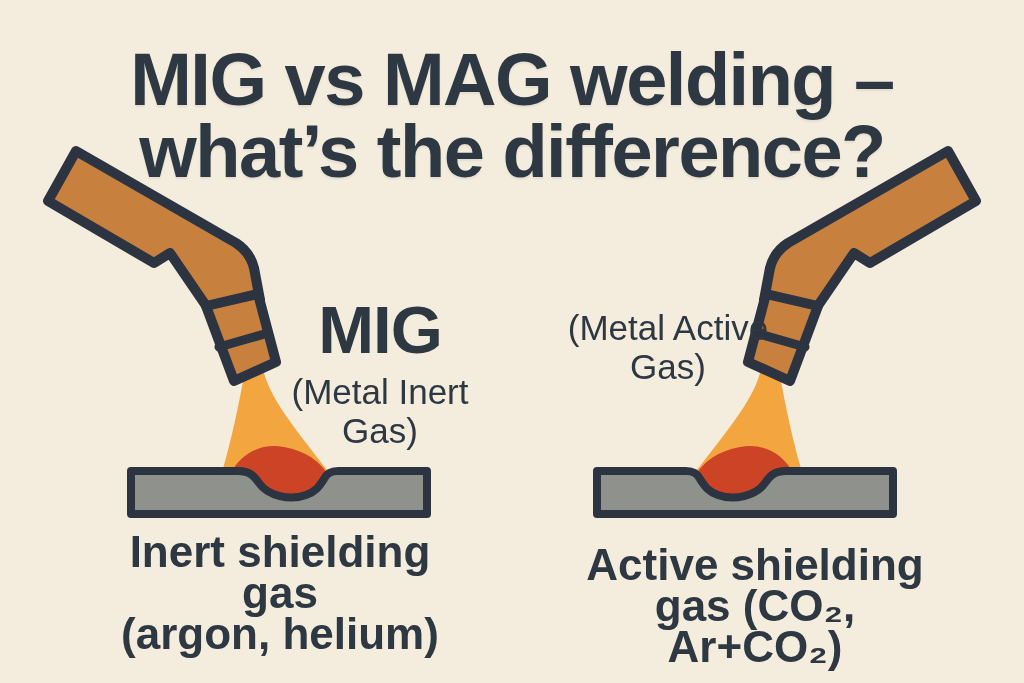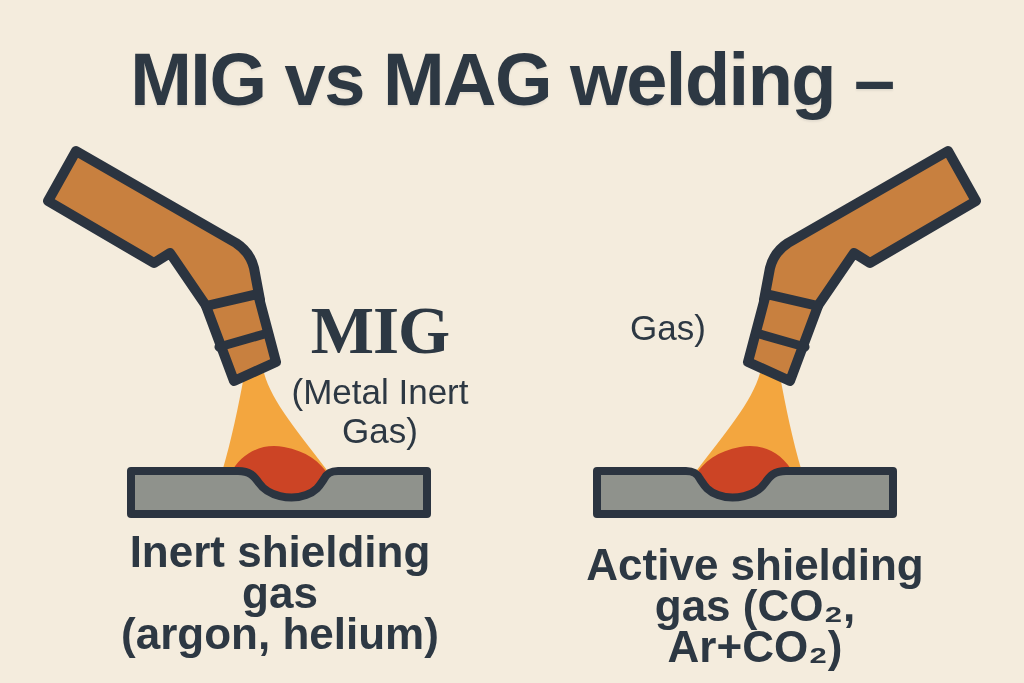--- a/index.html
+++ b/index.html
@@ -31,21 +31,20 @@
 
   .label-block {
     width: 260px;
     text-align: center;
   }
   .label-block .big {
     font-size: 67px;
     font-weight: 700;
     line-height: 64px;
     letter-spacing: -1px;
-    font-family: Liberation Serif, serif;
   }
   .label-block .sub {
     margin-top: 10px;
     font-size: 35px;
     font-weight: 400;
     line-height: 39px;
   }
   #mig-block { left: 250px; top: 298px; }
   #mag-block { left: 538px; top: 298px; }
 
@@ -112,32 +111,34 @@
       <line class="outline" stroke-width="9" x1="219" y1="347" x2="268" y2="333"></line>
     </g>
   </defs>
 
   <use href="#weld-unit"></use>
   <use href="#weld-unit" transform="translate(1024,0) scale(-1,1)"></use>
 </svg>
 
 <div class="abs title">
   <div>MIG vs MAG welding –</div>
+  <div>what’s the difference?</div>
 </div>
 
 <div class="abs label-block" id="mig-block">
   <div class="big">MIG</div>
   <div class="sub">
     <div>(Metal Inert</div>
     <div>Gas)</div>
   </div>
 </div>
 
 <div class="abs label-block" id="mag-block">
   <div class="sub">
+    <div>(Metal Active</div>
     <div>Gas)</div>
   </div>
 </div>
 
 <div class="abs caption" id="mig-caption">
   <div class="bold">Inert shielding</div>
   <div class="bold">gas</div>
   <div class="reg">(argon, helium)</div>
 </div>
 

